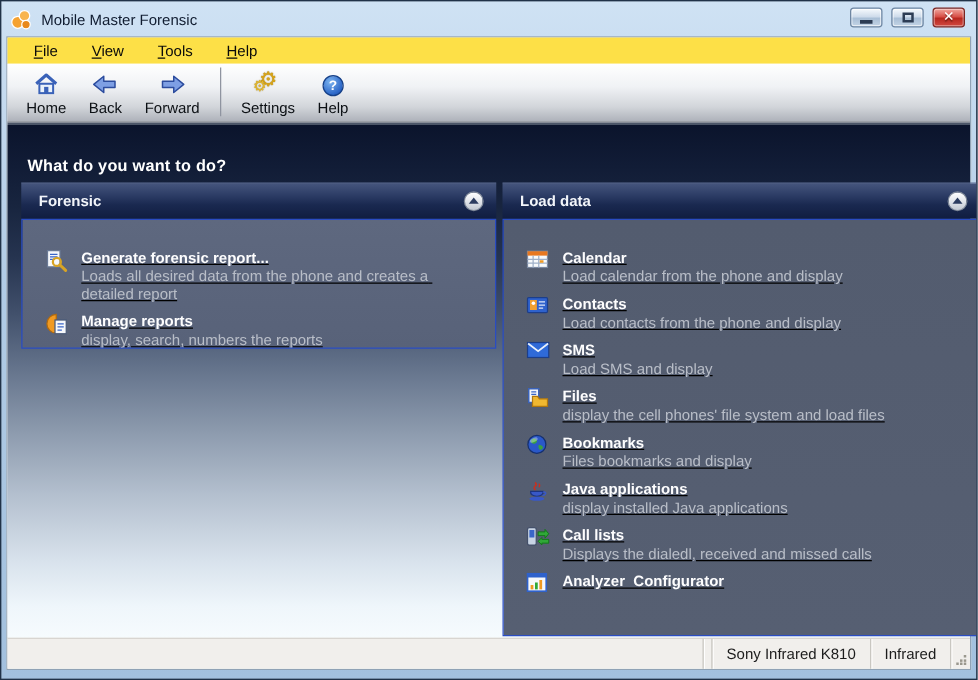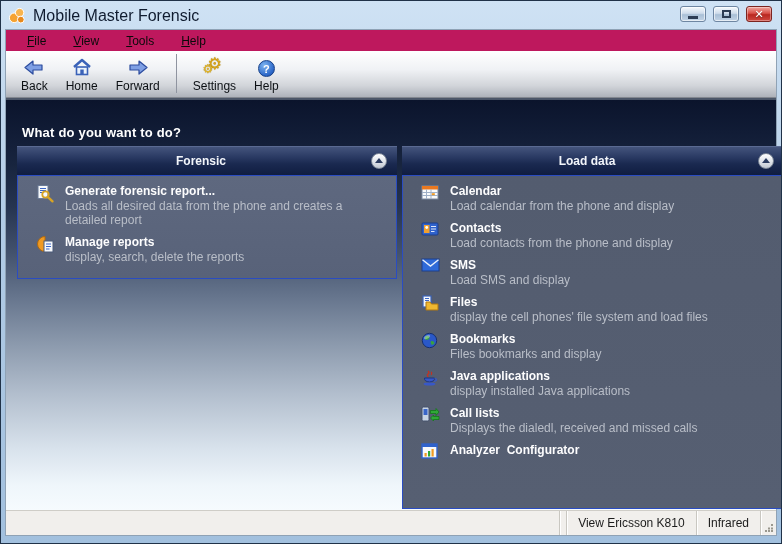--- a/index.html
+++ b/index.html
@@ -6,33 +6,33 @@
   html,body { background:#5a6a7a; }
   .window{
     position:relative; width:782px; height:544px;
     font-family:"Liberation Sans","DejaVu Sans",sans-serif;
     background:linear-gradient(180deg,#cfe2f4 0%,#b2cce6 40%,#a2c0de 100%);
     border:1px solid #203248;
     overflow:hidden;
   }
   
   .titlebar{ position:absolute; top:3px; left:7px; right:120px; height:23px; display:flex; align-items:center; }
-  .title-text{ font-size:16px; color:#101c30; margin-left:7px; white-space:pre; }
+  .title-text{ font-size:12px; color:#101c30; margin-left:7px; white-space:pre; }
   .win-controls{ position:absolute; top:5px; right:9px; display:flex; gap:7px; }
   .win-btn{ width:26px; height:16px; border-radius:3px; display:flex; align-items:center; justify-content:center;
     border:1px solid #5f7astronaut; }
   .win-btn.std{ background:linear-gradient(180deg,#f6fafd 0%,#cfdceb 45%,#a9bfd6 55%,#c3d4e6 100%); border:1px solid #6e86a2; box-shadow:inset 0 0 0 1px rgba(255,255,255,.6); }
   .win-btn.close{ background:linear-gradient(180deg,#f0a8a0 0%,#d85048 45%,#b82820 55%,#d04840 100%); border:1px solid #7c2420; box-shadow:inset 0 0 0 1px rgba(255,255,255,.35); }
   .glyph-min{ width:10px; height:3px; background:#2c3c54; margin-top:6px; }
   .glyph-max{ width:9px; height:8px; border:2px solid #2c3c54; background:transparent; }
   .glyph-close{ color:#fff; font-size:11px; font-weight:bold; line-height:1; text-shadow:0 1px 1px rgba(0,0,0,.4); }
   
   .client{ position:absolute; left:4px; right:4px; top:28px; bottom:7px; background:#fff; display:flex; flex-direction:column; border:1px solid #8fa2b5; }
   
-  .menubar{ height:21px; background:#be185d; display:flex; align-items:center; padding-left:12px; flex:0 0 auto; }
+  .menubar{ height:21px; background:#fde047; display:flex; align-items:center; padding-left:12px; flex:0 0 auto; }
   .menu-item{ display:inline-block; font-size:12px; color:#0a0a0a; padding:2px 9px; margin-right:9px; cursor:default; }
   .menu-item::first-letter{ text-decoration:underline; }
   
   .toolbar{ height:47px; flex:0 0 auto; display:flex; align-items:stretch; padding-left:6px;
     background:linear-gradient(180deg,#ffffff 0%,#f0f2f5 40%,#d2d5da 75%,#aeb2ba 100%);
     border-bottom:1px solid #83878f; }
   .tool-btn{ display:flex; flex-direction:column; align-items:center; justify-content:center; gap:2px; padding:2px 9px; font-size:12px; color:#0c1014; cursor:default; }
   .tool-ico{ height:22px; display:flex; align-items:flex-end; justify-content:center; }
   .tool-sep{ width:1px; background:#8f94a0; margin:3px 7px 4px 7px; }
   .gear-wrap{ position:relative; width:22px; height:22px; }
@@ -43,26 +43,26 @@
   .main{ flex:1; position:relative; border-top:2px solid #4c5668;
     background:linear-gradient(180deg,#0b142c 0%,#111c36 8%,#18253f 16%,#263450 26%,#42516c 37%,#66758d 48%,#8d9bae 60%,#b3bfce 72%,#d8e2ec 85%,#eff6fb 94%,#f6fbfe 100%); }
   .heading{ padding:25px 0 0 16px; font-size:13px; font-weight:bold; color:#ffffff; letter-spacing:.2px; }
   
   .panel{ position:absolute; top:46px; }
   .panel-forensic{ left:11px; width:380px; }
   .panel-load{ left:396px; width:382px; }
   .panel-header{ height:29px; display:flex; align-items:center; padding:0 10px 0 14px;
     background:linear-gradient(180deg,#44547c 0%,#2b3b64 35%,#1a2950 60%,#101d40 100%);
     border-top:1px solid #5a6a92; }
-  .panel-title{ flex:1; font-size:12px; font-weight:bold; color:#f2f5fa;text-align:center; }
+  .panel-title{ flex:1; font-size:12px; font-weight:bold; color:#f2f5fa; }
   .collapse-btn{ width:16px; height:16px; border-radius:50%; border:1px solid #7e8898;
     background:linear-gradient(180deg,#ffffff 0%,#dfe3e9 55%,#c2c8d2 100%);
     display:flex; align-items:center; justify-content:center; cursor:default; }
   .tri-up{ width:0; height:0; border-left:4px solid transparent; border-right:4px solid transparent; border-bottom:5px solid #2c3c60; margin-top:-1px; }
-  .panel-body{ border:1px solid #2a4cc2; padding:8px 10px 0 18px; overflow:hidden; }
+  .panel-body{ border:1px solid #2a4cc2; padding:23px 10px 0 18px; overflow:hidden;text-decoration:underline; }
   .body-forensic{ height:104px; background:linear-gradient(180deg,#5e687f 0%,#586279 100%); }
   .body-load{ height:334px; background:linear-gradient(180deg,#535c6f 0%,#565f72 100%); }
   .task-item{ display:flex; gap:10px; margin-bottom:8px; cursor:default; }
   .task-ico{ width:19px; flex:0 0 19px; padding-top:0; }
   .task-text{ flex:1; min-width:0; }
   .task-title{ font-size:12px; font-weight:bold; color:#fdfdfe; line-height:15px; white-space:pre-wrap; }
   .task-desc{ font-size:12px; color:#b9bec8; line-height:14px; white-space:pre-wrap; }
   
   .statusbar{ height:25px; flex:0 0 auto; background:#f1efec; border-top:1px solid #cfcdc7; display:flex; align-items:stretch; font-size:12px; color:#1c1c1c; }
   .sb-fill{ flex:1; }
@@ -100,35 +100,35 @@
     <div class="menubar">
       <span class="menu-item">File</span>
       <span class="menu-item">View</span>
       <span class="menu-item">Tools</span>
       <span class="menu-item">Help</span>
     </div>
 
     <div class="toolbar">
       <div class="tool-btn">
         <span class="tool-ico">
-          <svg width="22" height="18" viewBox="0 0 22 18">
-            <path d="M10 2 L2 8.5 L10 15 L10 11 L19 11 L19 6 L10 6 Z" fill="#7e9fe4" stroke="#2c4c9e" stroke-width="1.2" stroke-linejoin="round"></path>
-          </svg>
-        </span>
-        <span>Back</span>
-      </div>
-      <div class="tool-btn">
-        <span class="tool-ico">
           <svg width="22" height="20" viewBox="0 0 22 20">
             <path d="M3 10 L11 3 L19 10" fill="none" stroke="#3a62b8" stroke-width="2.4" stroke-linejoin="round"></path>
             <rect x="5.5" y="10" width="11" height="7.5" fill="#eaf2fb" stroke="#3a62b8" stroke-width="1.6"></rect>
             <rect x="9.3" y="12.5" width="3.4" height="5" fill="#3a62b8"></rect>
           </svg>
         </span>
         <span>Home</span>
+      </div>
+      <div class="tool-btn">
+        <span class="tool-ico">
+          <svg width="22" height="18" viewBox="0 0 22 18">
+            <path d="M10 2 L2 8.5 L10 15 L10 11 L19 11 L19 6 L10 6 Z" fill="#7e9fe4" stroke="#2c4c9e" stroke-width="1.2" stroke-linejoin="round"></path>
+          </svg>
+        </span>
+        <span>Back</span>
       </div>
       <div class="tool-btn">
         <span class="tool-ico">
           <svg width="22" height="18" viewBox="0 0 22 18">
             <path d="M12 2 L20 8.5 L12 15 L12 11 L3 11 L3 6 L12 6 Z" fill="#7e9fe4" stroke="#2c4c9e" stroke-width="1.2" stroke-linejoin="round"></path>
           </svg>
         </span>
         <span>Forward</span>
       </div>
       <div class="tool-sep"></div>
@@ -181,21 +181,21 @@
               <svg width="19" height="19" viewBox="0 0 19 19">
                 <path d="M9 1.5 A7.5 7.5 0 1 0 16.5 9 L9 9 Z" fill="#f09a22" stroke="#b06a10" stroke-width="1"></path>
                 <rect x="8" y="6" width="9" height="11" fill="#f6f8fb" stroke="#4a5a78" stroke-width="1"></rect>
                 <line x1="10" y1="9" x2="15" y2="9" stroke="#3a66c8" stroke-width="1"></line>
                 <line x1="10" y1="11.5" x2="15" y2="11.5" stroke="#3a66c8" stroke-width="1"></line>
                 <line x1="10" y1="14" x2="13.5" y2="14" stroke="#3a66c8" stroke-width="1"></line>
               </svg>
             </span>
             <span class="task-text">
               <div class="task-title">Manage reports</div>
-              <div class="task-desc">display, search, delete the reports</div>
+              <div class="task-desc">display, search, numbers the reports</div>
             </span>
           </div>
         </div>
       </div>
 
       <div class="panel panel-load">
         <div class="panel-header">
           <span class="panel-title">Load data</span>
           <span class="collapse-btn">
               <span class="tri-up"></span>
@@ -327,21 +327,21 @@
             </span>
           </div>
 
         </div>
       </div>
     </div>
 
     <div class="statusbar">
       <div class="sb-fill"></div>
       <div class="sb-cell narrow"></div>
-      <div class="sb-cell">View Ericsson K810</div>
+      <div class="sb-cell">Sony Infrared K810</div>
       <div class="sb-cell">Infrared</div>
       <div class="sb-grip">
         <svg width="11" height="11" viewBox="0 0 11 11">
           <rect x="8" y="2" width="2" height="2" fill="#9a988e"></rect>
           <rect x="8" y="5.5" width="2" height="2" fill="#9a988e"></rect>
           <rect x="8" y="9" width="2" height="2" fill="#9a988e" transform="translate(0,-1)"></rect>
           <rect x="5" y="5.5" width="2" height="2" fill="#9a988e"></rect>
           <rect x="5" y="8" width="2" height="2" fill="#9a988e"></rect>
           <rect x="2" y="8" width="2" height="2" fill="#9a988e"></rect>
         </svg>

